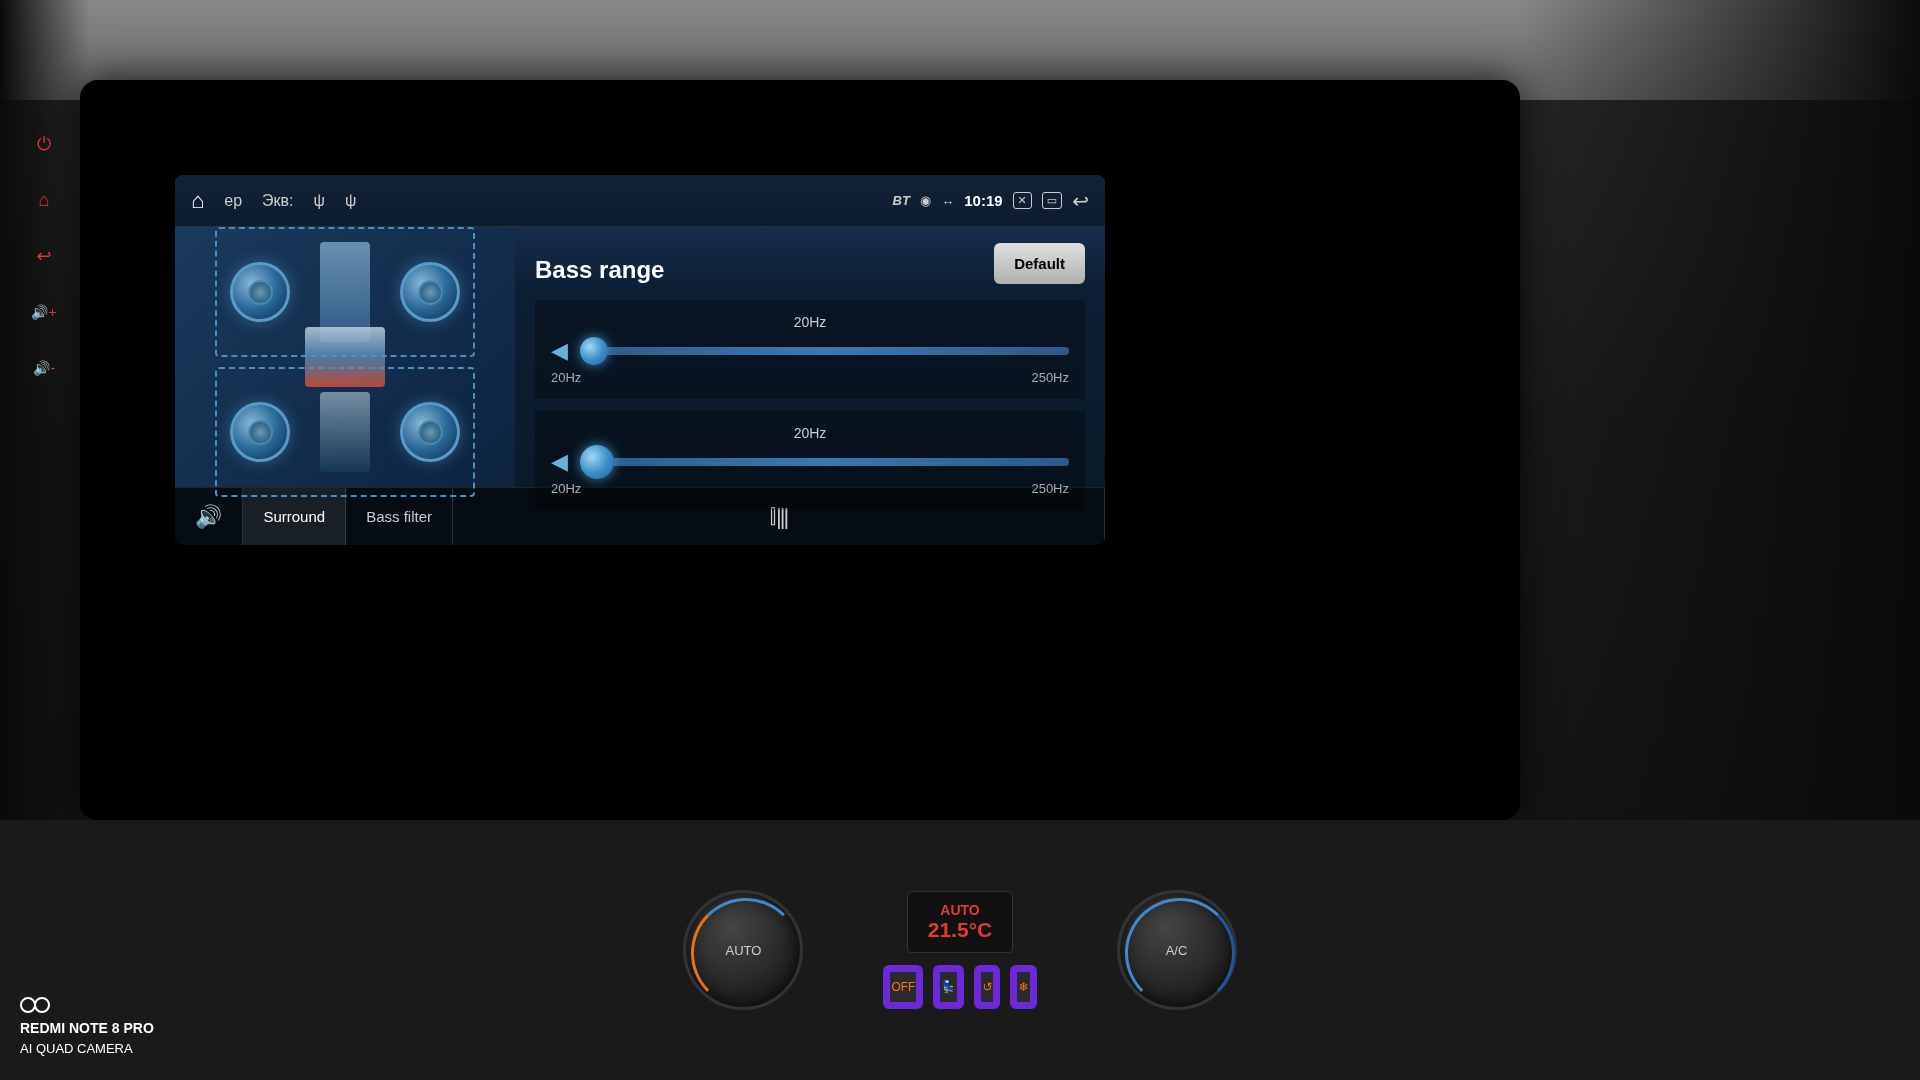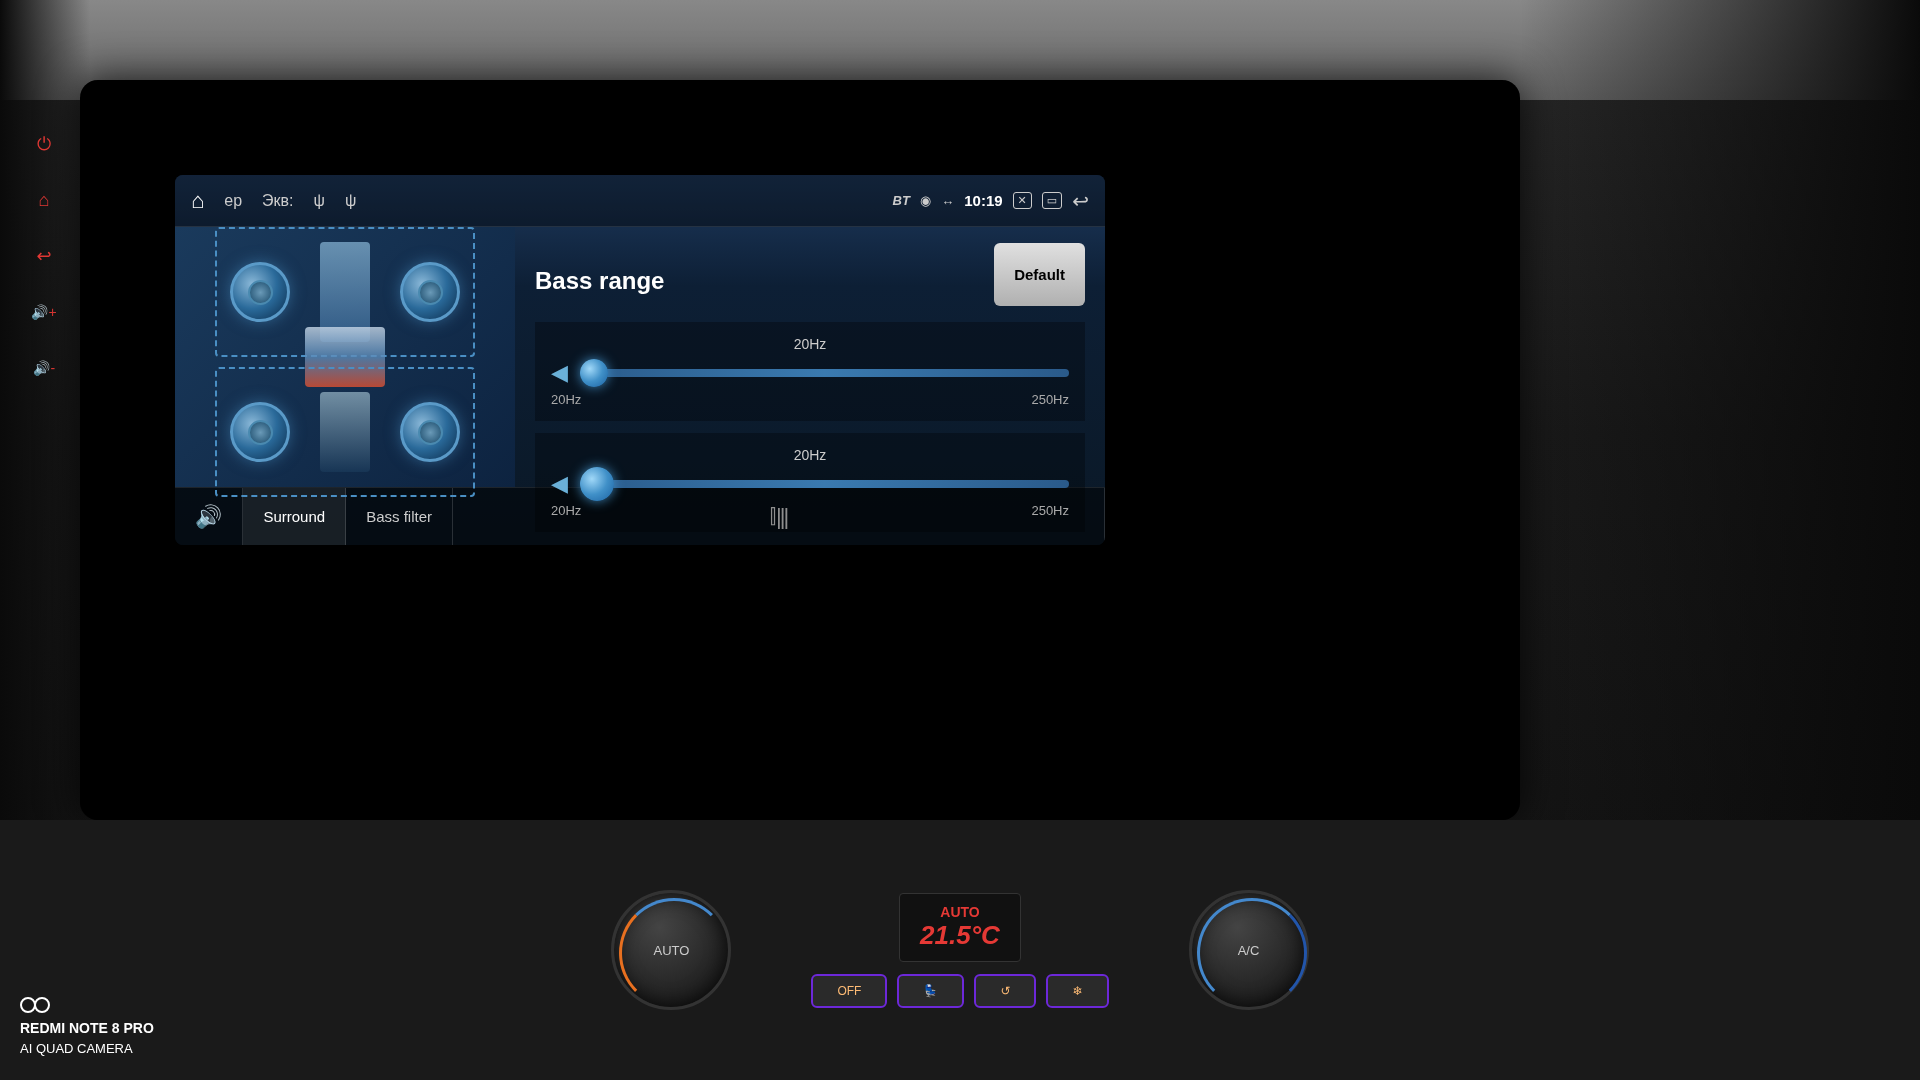--- a/index.html
+++ b/index.html
@@ -246,21 +246,21 @@
       font-size: 24px;
       font-weight: bold;
       margin-top: 13px;
     }
 
     .default-btn {
       background: linear-gradient(180deg, #e0e0e0 0%, #b0b0b0 100%);
       color: #000;
       border: none;
       border-radius: 6px;
-      padding: 23px 20px;
+      padding: 12px 20px;
       font-size: 15px;
       font-weight: bold;
       cursor: pointer;
     }
 
     
     .slider-section {
       background: rgba(0,0,0,0.3);
       border-radius: 0;
       padding: 14px 16px;
@@ -403,23 +403,22 @@
     }
 
     .temp-auto {
       color: #e53935;
       font-size: 14px;
       font-weight: bold;
     }
 
     .temp-value {
       color: #e53935;
-      font-size: 26px;
+      font-size: 21px;
       font-weight: bold;
-      font-style: italic;
     }
 
     .ac-dial {
       width: 120px;
       height: 120px;
       border-radius: 50%;
       background: radial-gradient(circle at 40% 30%, #444, #111);
       border: 3px solid #333;
       box-shadow: inset 0 0 20px rgba(0,0,0,0.8);
       display: flex;
@@ -430,24 +429,24 @@
     }
 
     .control-buttons {
       display: flex;
       gap: 10px;
       align-items: center;
     }
 
     .ctrl-btn {
       background: #2a2a2a;
-      border: 2px solid #6d28d9;
+      border: 7px solid #6d28d9;
       border-radius: 6px;
-      padding: 8px 24px;
-      color: #fdba74;
+      padding: 8px 1px;
+      color: #f97316;
       font-size: 12px;
       cursor: pointer;
     }
 
     
     .phone-info {
       position: absolute;
       bottom: 20px;
       left: 20px;
       color: #fff;

